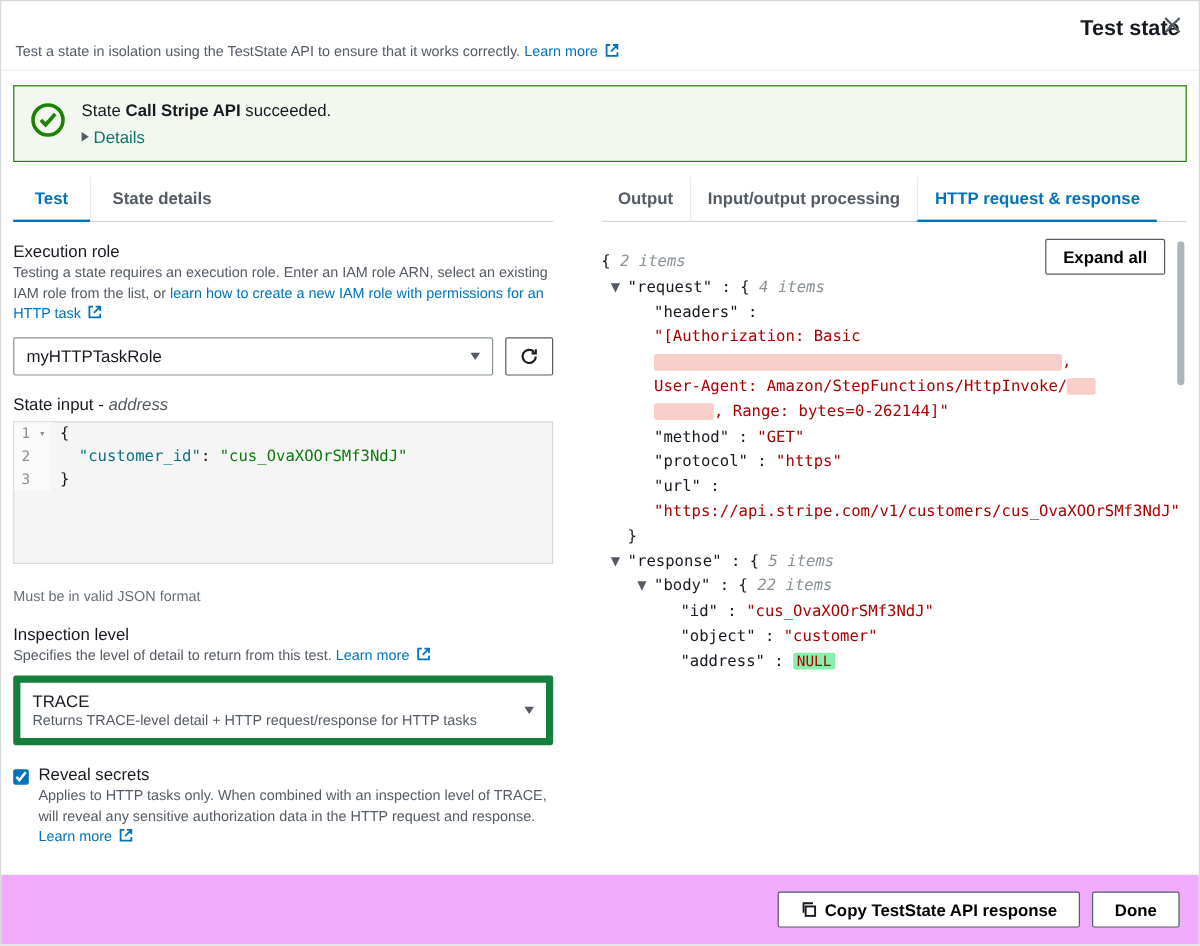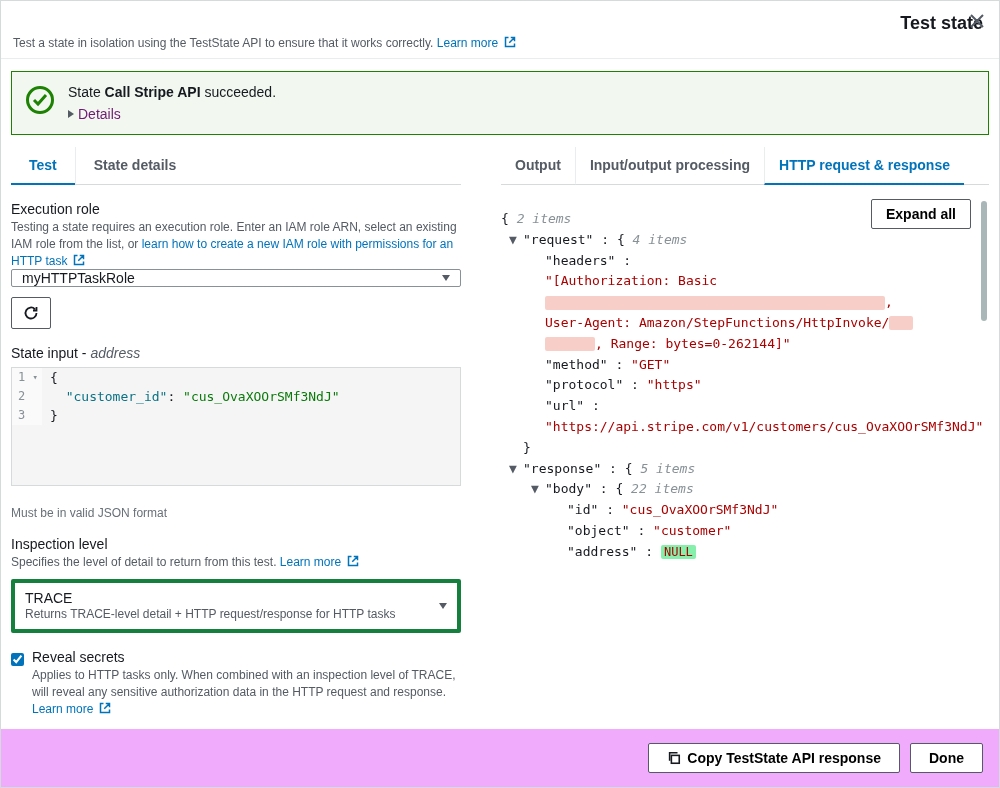--- a/index.html
+++ b/index.html
@@ -55,21 +55,21 @@
     border-radius: 50%;
     display: flex; align-items: center; justify-content: center;
     color: #1d8102;
     flex-shrink: 0; margin-top: 2px;
   }
   .banner-body .msg { font-size: 14px; }
   .banner-body .msg .bold { font-weight: 700; }
   .banner-body .details {
     margin-top: 6px;
     font-size: 14px;
-    color: #701a75;
+    color: #0f766e;
     cursor: pointer;
     display: flex; align-items: center; gap: 4px;
   }
   .caret {
     width: 0; height: 0;
     border-top: 4px solid transparent;
     border-bottom: 4px solid transparent;
     border-left: 6px solid #545b64;
     display: inline-block;
   }
@@ -109,21 +109,21 @@
     color: #0073bb;
     border-bottom-color: #0073bb;
   }
   .tab + .tab { border-left: 1px solid #eaeded; }
 
   
   .section { margin-bottom: 16px; }
   .section h3 { font-size: 14px; font-weight: 400; margin-bottom: 2px; }
   .section .desc { font-size: 12px; color: #545b64; line-height: 1.4; }
 
-  .role-row { display: flex; gap: 10px; margin-top: 0; flex-direction: column; }
+  .role-row { display: flex; gap: 10px; margin-top: 12px; }
   .select {
     flex: 1;
     height: 32px;
     border: 1px solid #879196;
     border-radius: 2px;
     padding: 0 28px 0 10px;
     display: flex; align-items: center;
     font-size: 14px;
     position: relative;
     cursor: pointer;
@@ -164,21 +164,21 @@
   .code {
     padding: 2px 8px;
     white-space: pre;
     flex: 1;
     min-height: 18px;
   }
   .code-editor .pad { height: 60px; }
   .hint { font-size: 12px; color: #687078; margin-top: 20px; }
 
   .insp-select {
-    border: 4px solid #15803d;
+    border: 6px solid #15803d;
     border-radius: 2px;
     padding: 6px 30px 6px 10px;
     margin-top: 8px;
     position: relative;
     cursor: pointer;
     line-height: 1.3;
   }
   .insp-select .main { font-size: 14px; }
   .insp-select .sub  { font-size: 12px; color: #545b64; }
   .insp-select .dd-caret { position: absolute; right: 10px; top: 50%; transform: translateY(-50%); }

